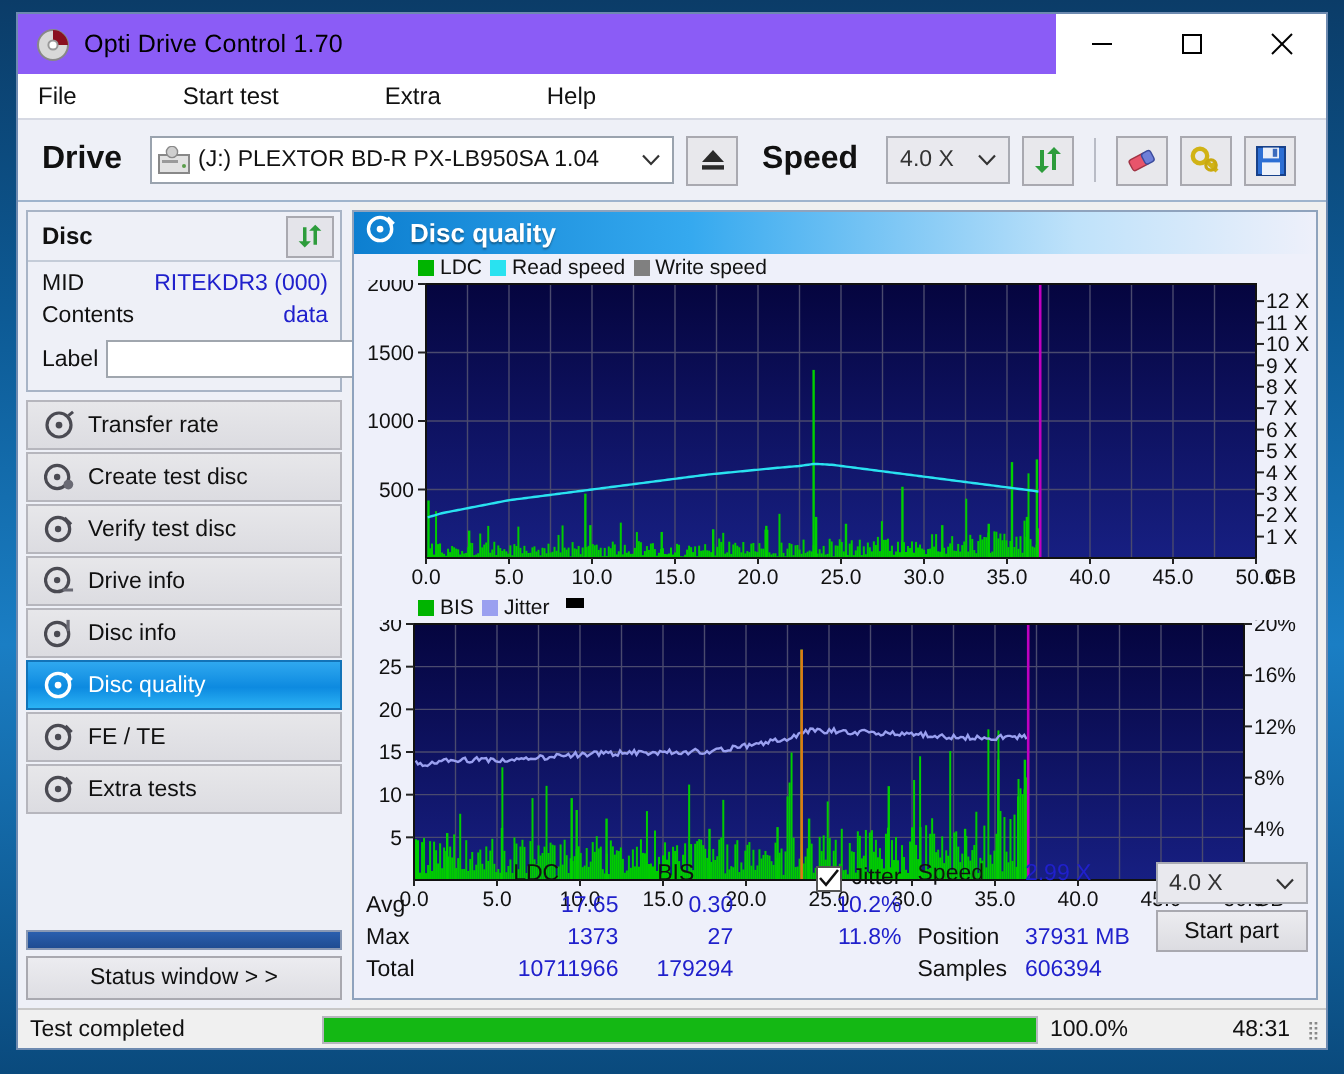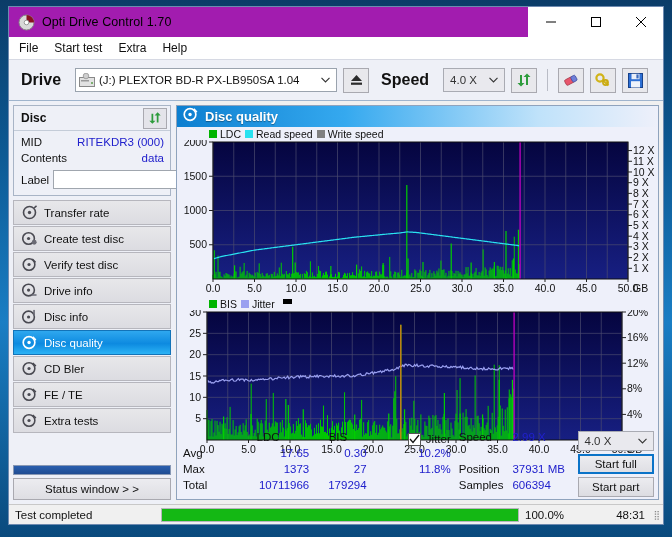--- a/index.html
+++ b/index.html
@@ -15,41 +15,41 @@
   
   .window {
     position: absolute;
     left: 8px; top: 6px;
     width: 656px; height: 519px;
     background: #f0f0f0;
     border: 1px solid #6d8ab0;
     display: flex; flex-direction: column;
   }
   .titlebar {
-    height: 30px; background: #a21caf;
+    height: 30px; background: #8b5cf6;
     display: flex; align-items: center;
     position: relative; flex: none;
   }
   .title-icon {
     width: 17px; height: 17px; margin-left: 9px; margin-right: 7px;
     position: relative;
   }
   .title-text {
     font-size: 12.5px; color: #000; letter-spacing: .1px;
   }
   .winbtns { position: absolute; right: 0; top: 0; height: 30px; display: flex; }
   .winbtn {
     width: 45px; height: 30px; display: flex; align-items: center; justify-content: center;
     font-size: 13px; color: #000; background: #fff;
   }
   .winbtn svg { display: block; }
   
   .menubar {
     height: 22px; background: #fff; display: flex; align-items: center;
-    padding-left: 10px; flex: none;
+    padding-left: 10px; flex: none; gap: 37px;
   }
   .menuitem { font-size: 12px; color: #111; margin-right: 16px; }
   
   .toolbar {
     height: 42px; background: #eef0f7; border-top: 1px solid #d6d9e3;
     border-bottom: 1px solid #9fb4cd;
     display: flex; align-items: center; padding: 0 6px; flex: none; gap: 6px;
   }
   .tb-label { font-size: 16px; font-weight: bold; color: #111; margin: 0 8px 0 6px;}
   .drive-combo {
@@ -366,30 +366,20 @@
         </div>
         <div class="navitem sel">
           <span class="navicon">
             <svg width="15" height="15" viewBox="0 0 16 16">
                 <circle cx="7.5" cy="8" r="6.2" fill="none" stroke="#ffffff" stroke-width="1.8"></circle>
                 <circle cx="7.5" cy="8" r="1.8" fill="#ffffff"></circle>
                 <path d="M11.5 2 L14.8 5.3" stroke="#ffffff" stroke-width="1.6"></path>
               </svg>
           </span>
           <span>Disc quality</span>
-        </div>
-        <div class="navitem">
-          <span class="navicon">
-            <svg width="15" height="15" viewBox="0 0 16 16">
-                <circle cx="7.5" cy="8" r="6.2" fill="none" stroke="#4a4a52" stroke-width="1.7"></circle>
-                <circle cx="7.5" cy="8" r="1.7" fill="#4a4a52"></circle>
-                <path d="M11.5 2 L14.8 5.3" stroke="#4a4a52" stroke-width="1.5"></path>
-              </svg>
-          </span>
-          <span>CD Bler</span>
         </div>
         <div class="navitem">
           <span class="navicon">
             <svg width="15" height="15" viewBox="0 0 16 16">
                 <circle cx="7.5" cy="8" r="6.2" fill="none" stroke="#4a4a52" stroke-width="1.7"></circle>
                 <circle cx="7.5" cy="8" r="1.7" fill="#4a4a52"></circle>
                 <path d="M11.5 2 L14.8 5.3" stroke="#4a4a52" stroke-width="1.5"></path>
               </svg>
           </span>
           <span>FE / TE</span>
@@ -1332,21 +1322,20 @@
           </div>
           <div class="col" style="width:82px; gap:3px; padding-right:2px;">
             <div class="stat-combo">
               <span>4.0 X</span>
               <span class="combo-arrow">
                 <svg width="9" height="6" viewBox="0 0 9 6">
                     <polyline points="0.5,0.8 4.5,5 8.5,0.8" fill="none" stroke="#333" stroke-width="1.1"></polyline>
                   </svg>
               </span>
             </div>
-            <div class="btnblue" style="height:22px;">Start full</div>
             <div class="btngrey" style="height:21px;">Start part</div>
           </div>
         </div>
 
       </div>
       <div style="height:4px"></div>
     </div>
   </div>
 
   <div class="statusbar">

